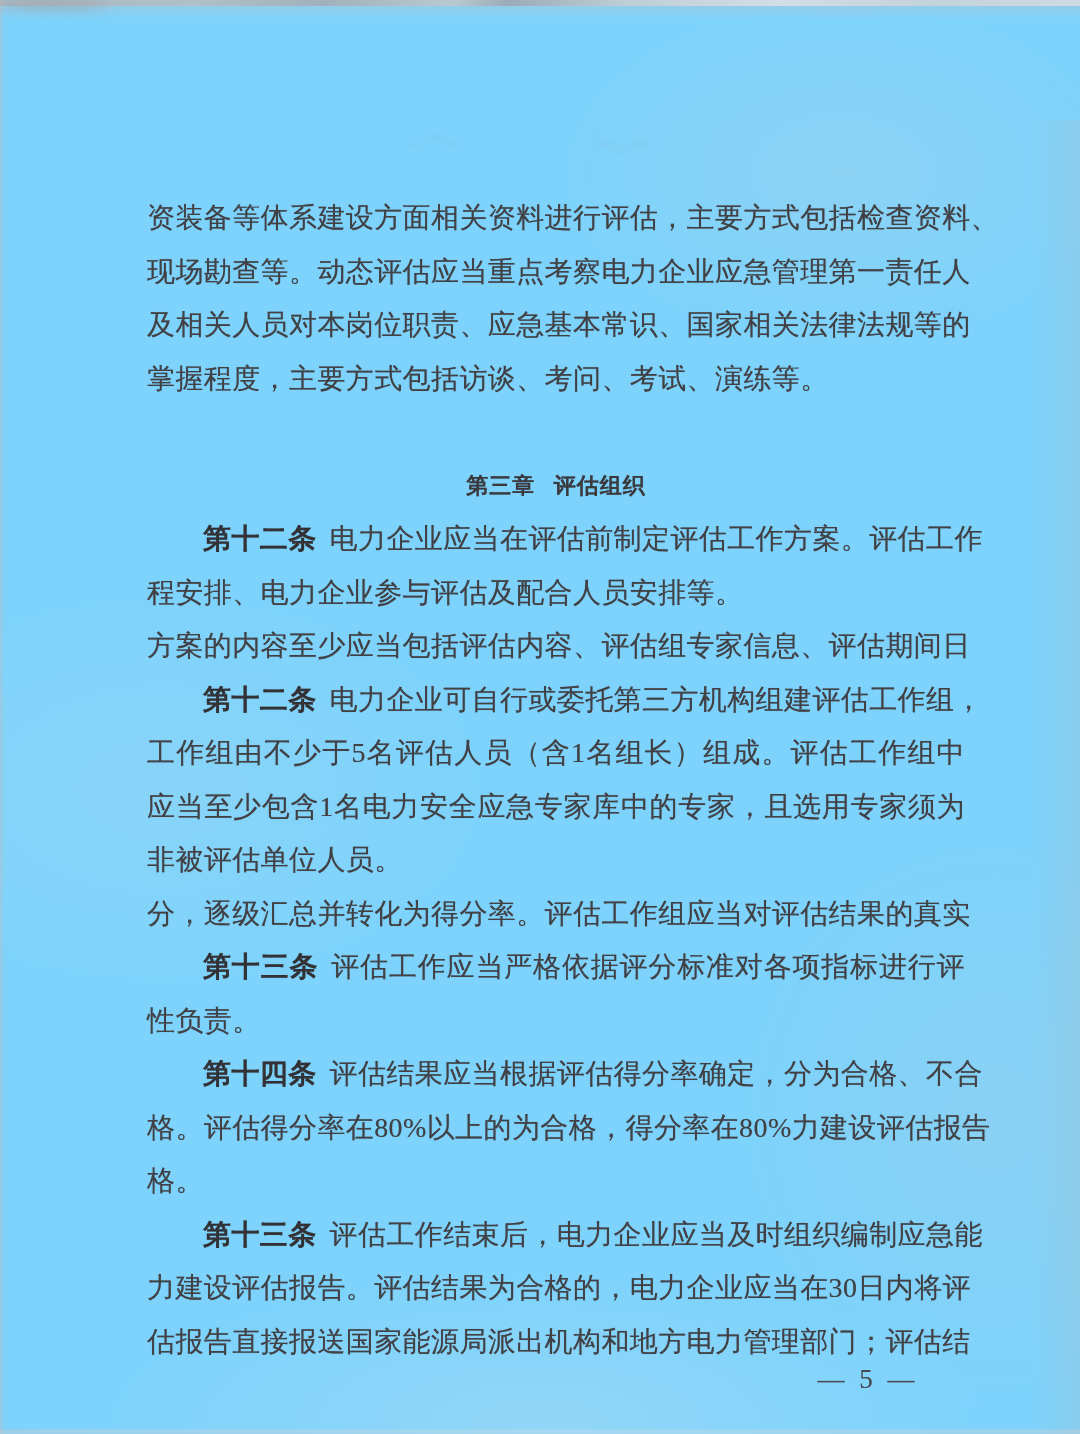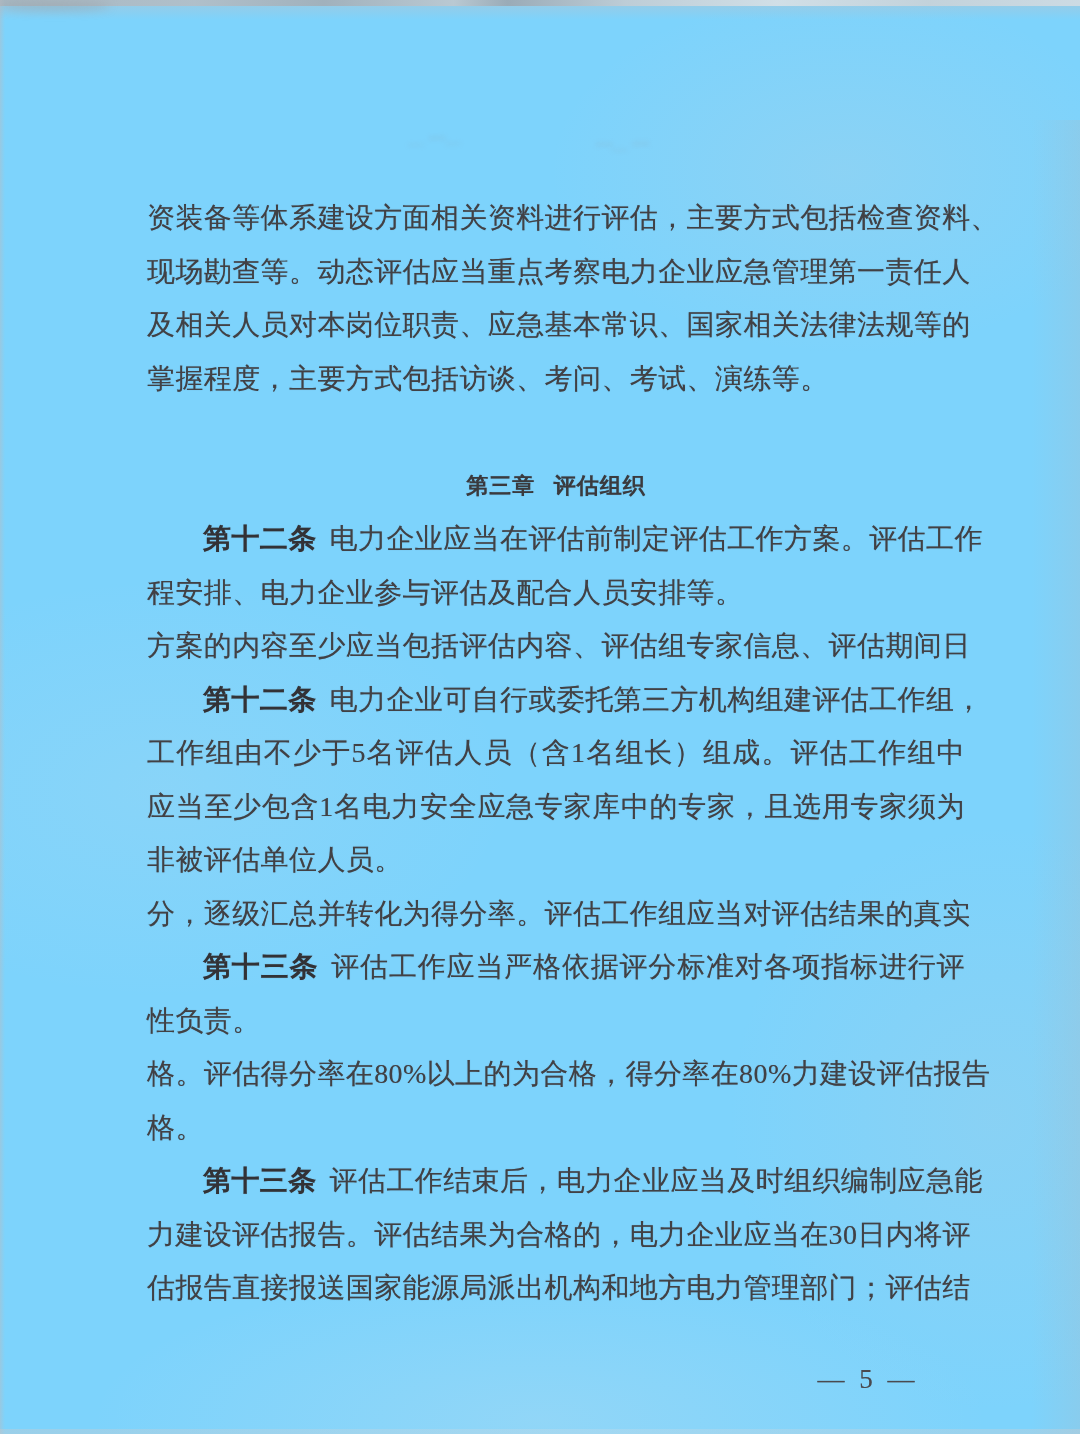--- a/index.html
+++ b/index.html
@@ -137,20 +137,21 @@
 
     <div class="line indent"><span class="art-num">第十二条</span><span>电力企业可自行或委托第三方机构组建评估工作组，</span></div>
     <div class="line">工作组由不少于5名评估人员（含1名组长）组成。评估工作组中</div>
     <div class="line">应当至少包含1名电力安全应急专家库中的专家，且选用专家须为</div>
     <div class="line last">非被评估单位人员。</div>
 
     <div class="line">分，逐级汇总并转化为得分率。评估工作组应当对评估结果的真实</div>
     <div class="line indent"><span class="art-num">第十三条</span><span>评估工作应当严格依据评分标准对各项指标进行评</span></div>
     <div class="line last">性负责。</div>
 
+    <div class="line indent"><span class="art-num">第十四条</span><span>评估结果应当根据评估得分率确定，分为合格、不合</span></div>
     <div class="line">格。评估得分率在80%以上的为合格，得分率在80%力建设评估报告</div>
     <div class="line last">格。</div>
 
     <div class="line indent"><span class="art-num">第十三条</span><span>评估工作结束后，电力企业应当及时组织编制应急能</span></div>
     <div class="line">力建设评估报告。评估结果为合格的，电力企业应当在30日内将评</div>
     <div class="line">估报告直接报送国家能源局派出机构和地方电力管理部门；评估结</div>
 
   </div>
 
   <div class="page-number">— 5 —</div>

